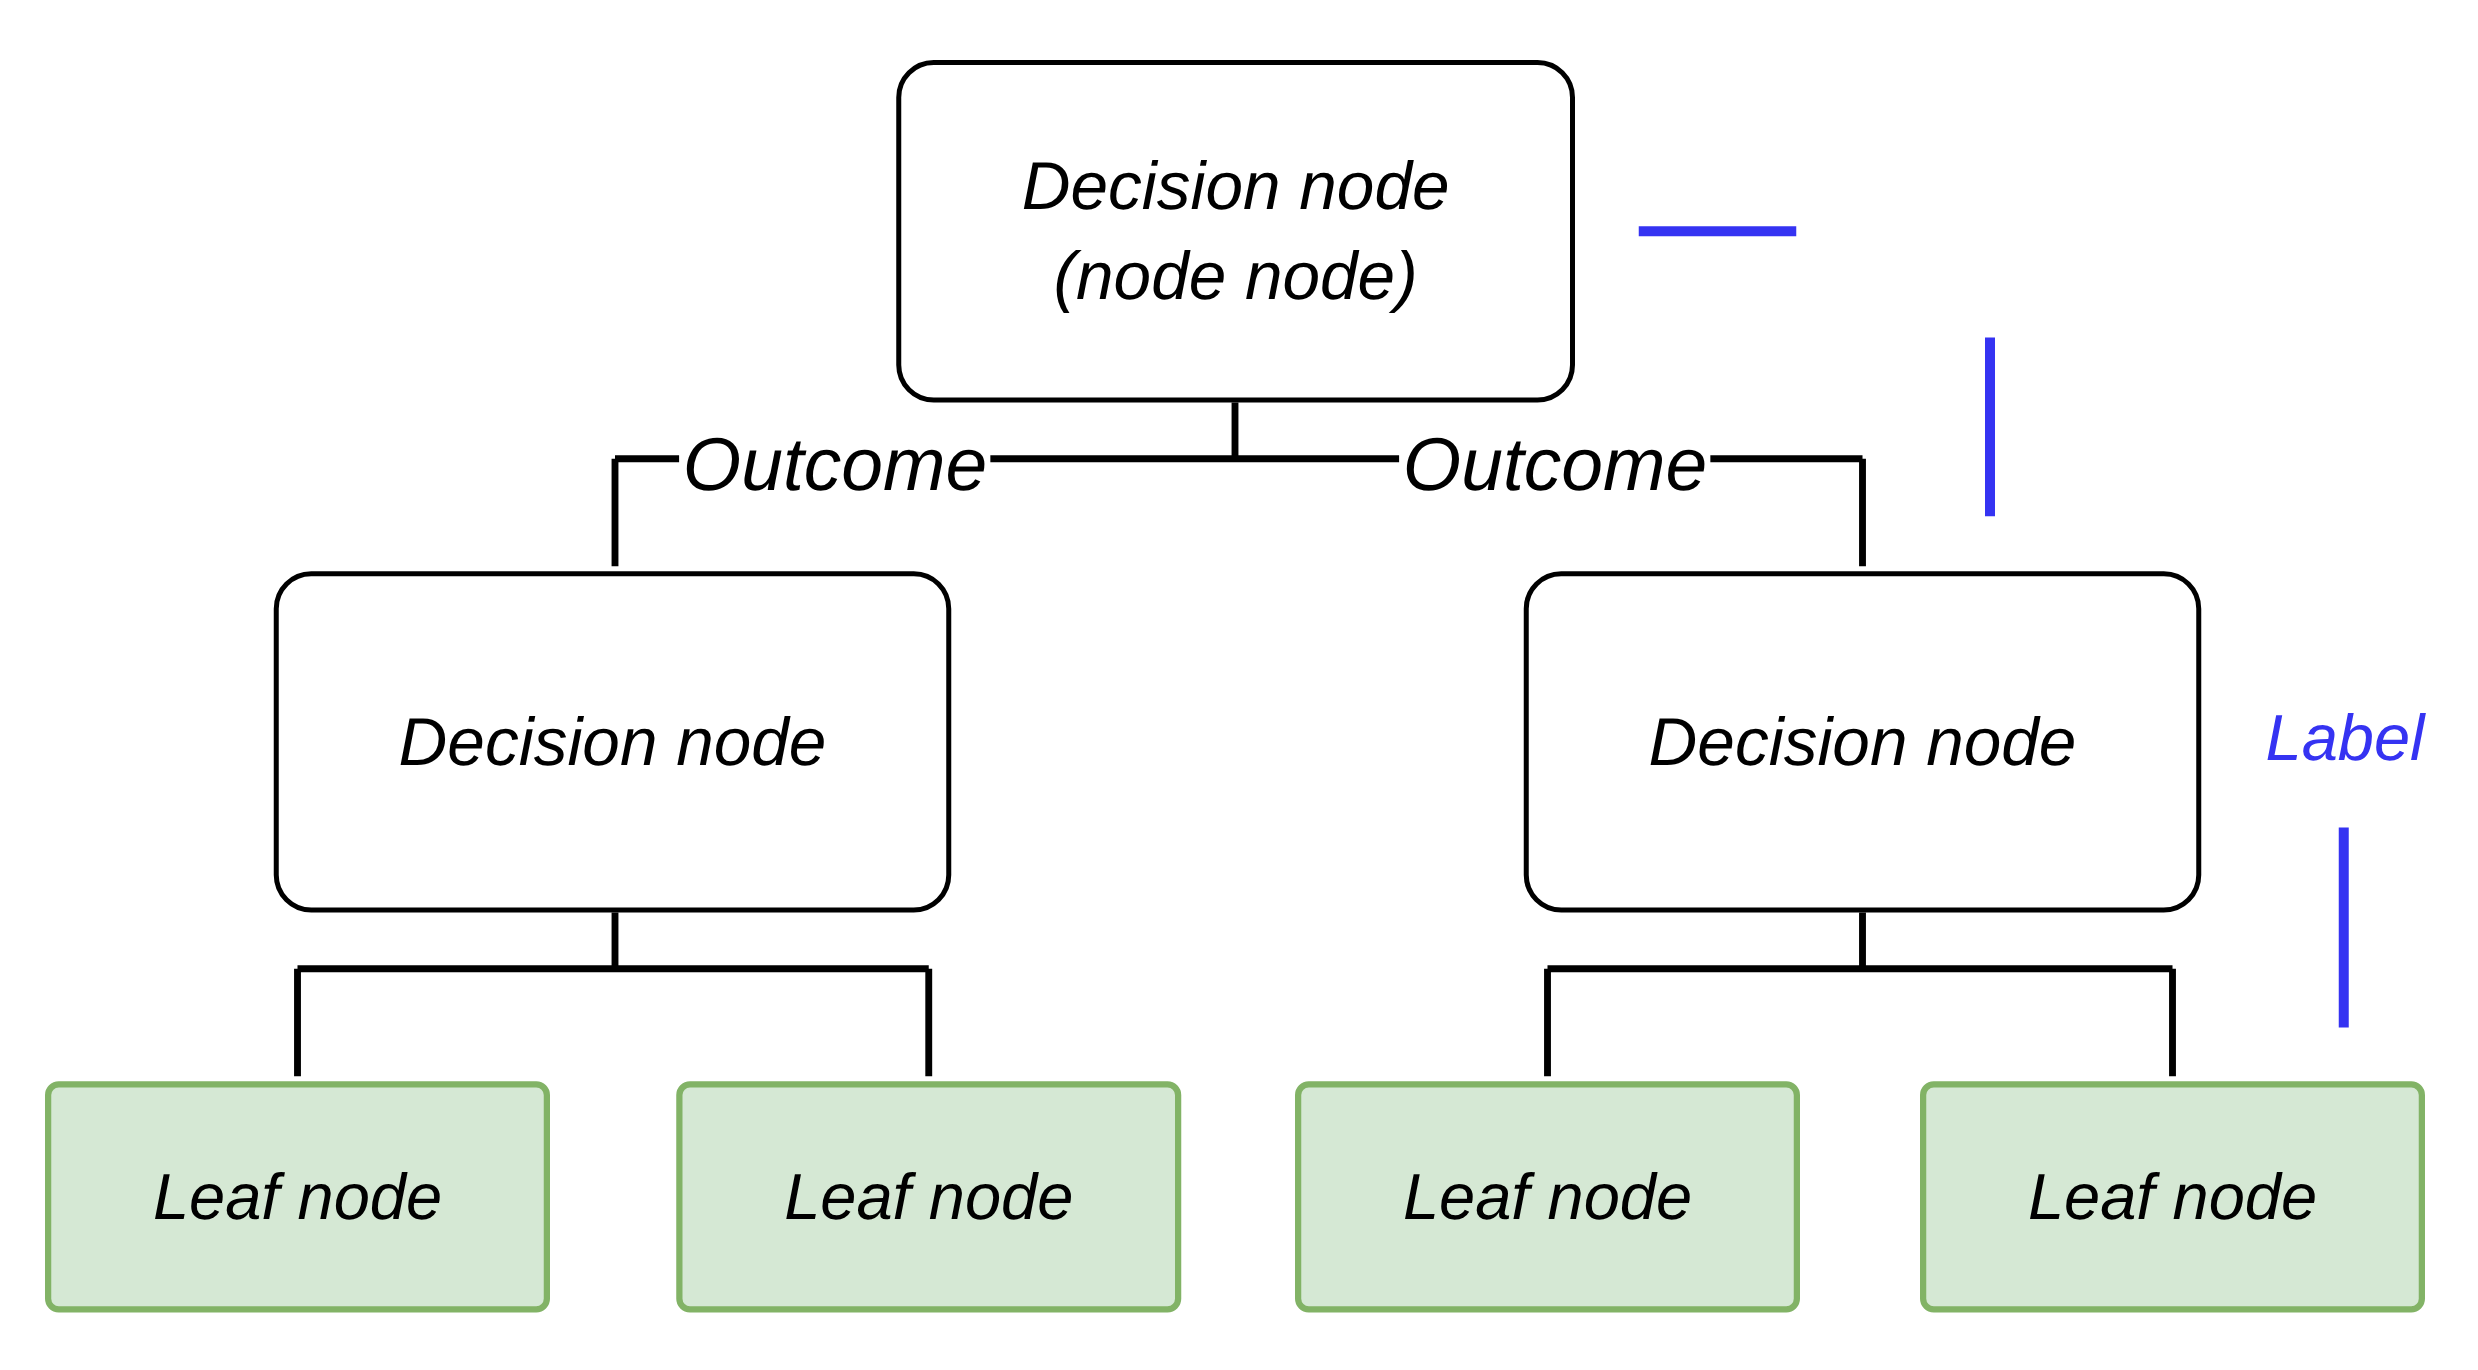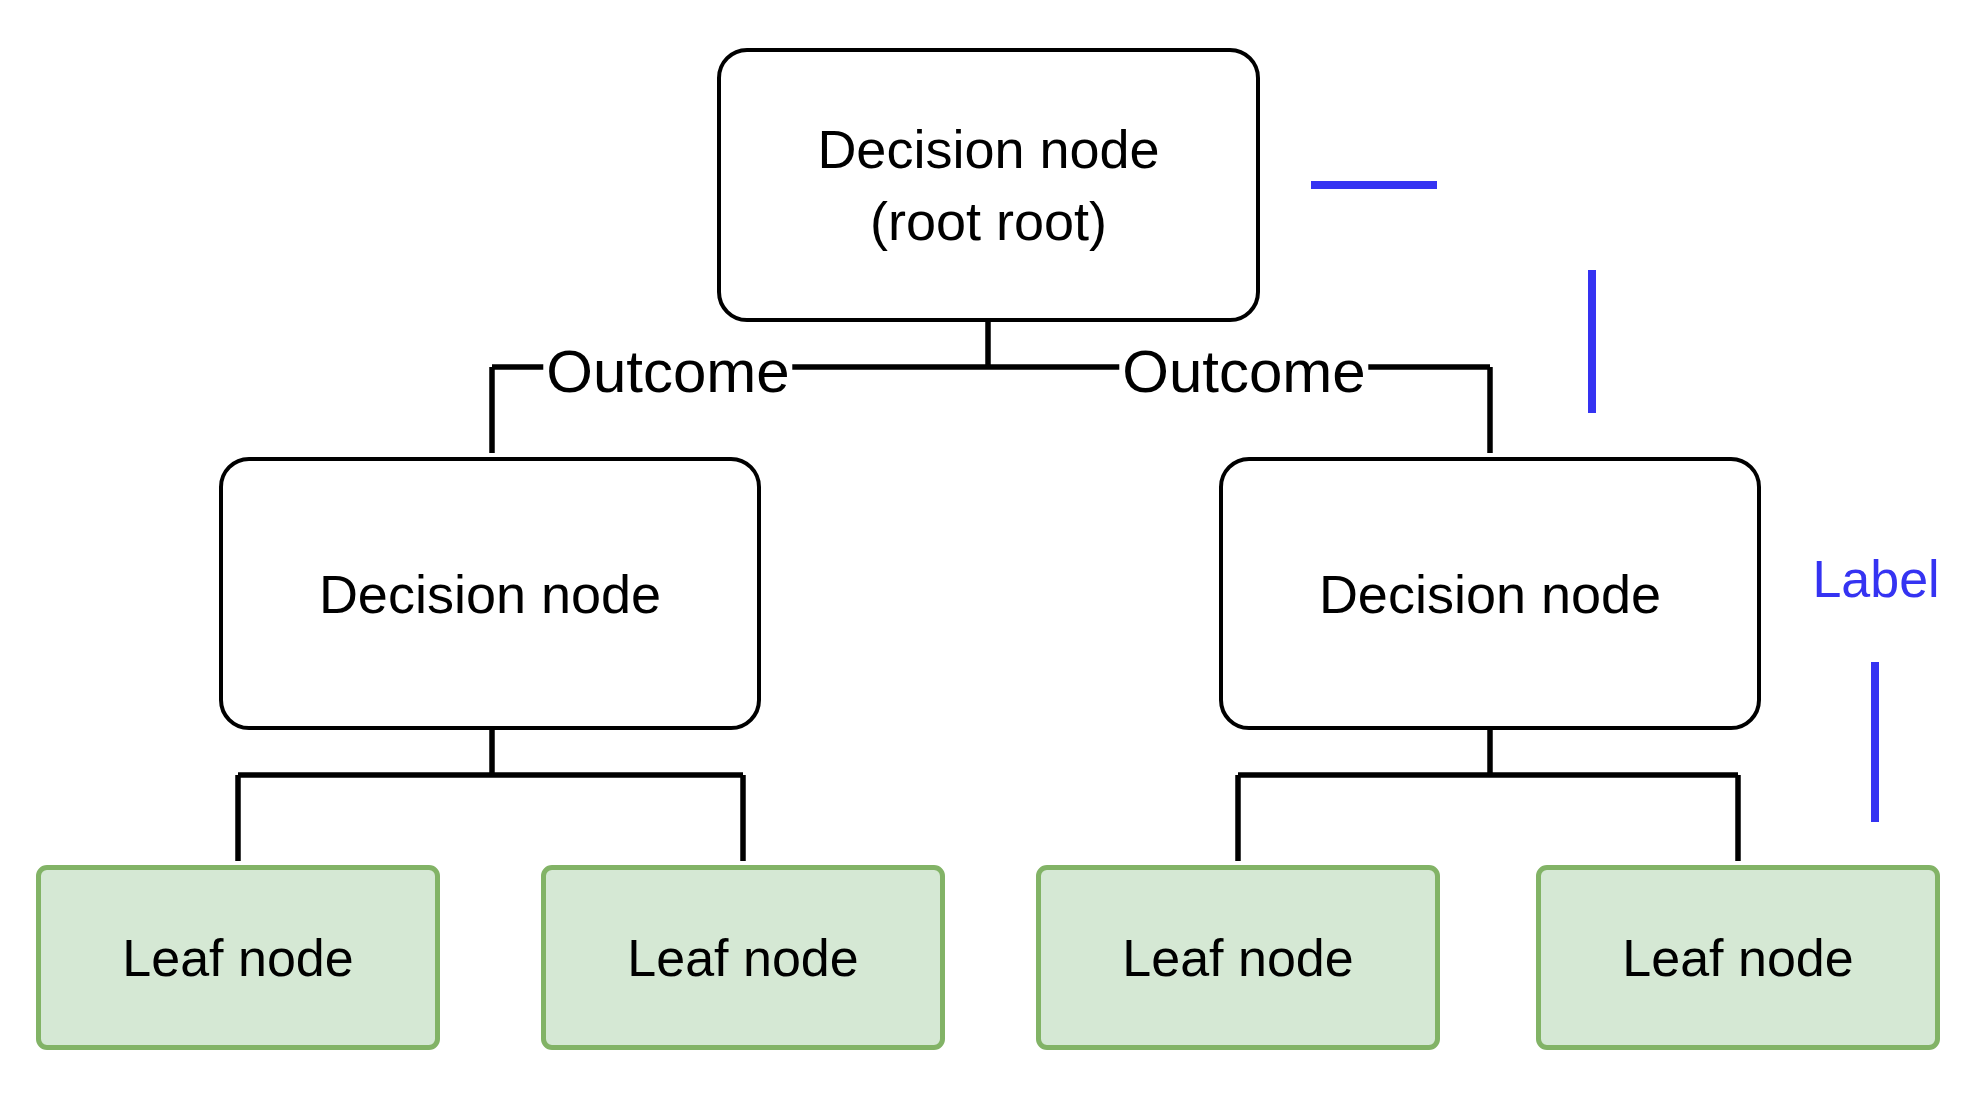--- a/index.html
+++ b/index.html
@@ -13,20 +13,21 @@
     --bg:#ffffff;
   }
   *{margin:0;padding:0;box-sizing:border-box;}
   html,body{background:var(--bg);}
   body{font-family:"Liberation Sans",sans-serif;}
   .canvas{
     position:relative;
     width:1982px;height:1096px;
     background:var(--bg);
     overflow:hidden;
+    font-style:italic;
   }
   svg.connectors{
     position:absolute;left:0;top:0;width:1982px;height:1096px;
     pointer-events:none;
   }
   svg.connectors path{fill:none;}
   .edge-black{stroke:var(--line);stroke-width:5.5px;}
   .edge-blue{stroke:var(--blue);stroke-width:8px;}
   .mk-black{fill:var(--line);stroke:none;}
   .mk-blue{fill:var(--blue);stroke:none;}
@@ -73,21 +74,21 @@
 
   .annotation{
     position:absolute;
     transform:translate(-50%,-50%);
     color:var(--blue);
     font-size:52px;
     line-height:56px;
     white-space:nowrap;
   }
   .annotation-condition{left:1711px;top:186px;}
-  .annotation-label{left:1876px;top:579px;}
+  .annotation-label{left:1876px;top:591px;}
 </style>
 </head>
 <body>
 
 <div class="canvas">
 
   <svg class="connectors" viewBox="0 0 1982 1096" xmlns="http://www.w3.org/2000/svg">
     <defs>
       <marker id="ah-black" markerUnits="userSpaceOnUse" markerWidth="48" markerHeight="48" viewBox="0 0 12 12" refX="11" refY="6" orient="auto">
         <path class="mk-black" d="M0.7,0.6 L11.3,6 L0.7,11.4 L3.4,6 Z"></path>
@@ -113,21 +114,21 @@
     <path class="edge-black" d="M1738,775 V861" marker-end="url(#ah-black)"></path>
 
     <path class="edge-blue" d="M1437,185 H1311" marker-end="url(#ah-blue)"></path>
     <path class="edge-blue" d="M1592,270 V413" marker-end="url(#ah-blue)"></path>
     <path class="edge-blue" d="M1875,662 V822" marker-end="url(#ah-blue)"></path>
   </svg>
 
   <div class="box decision box-root">
     <div>
       <div>Decision node</div>
-      <div>(root root)</div>
+      <div>(node node)</div>
     </div>
   </div>
 
   <div class="box decision box-dec-left">
     <span>Decision node</span>
   </div>
 
   <div class="box decision box-dec-right">
     <span>Decision node</span>
   </div>

